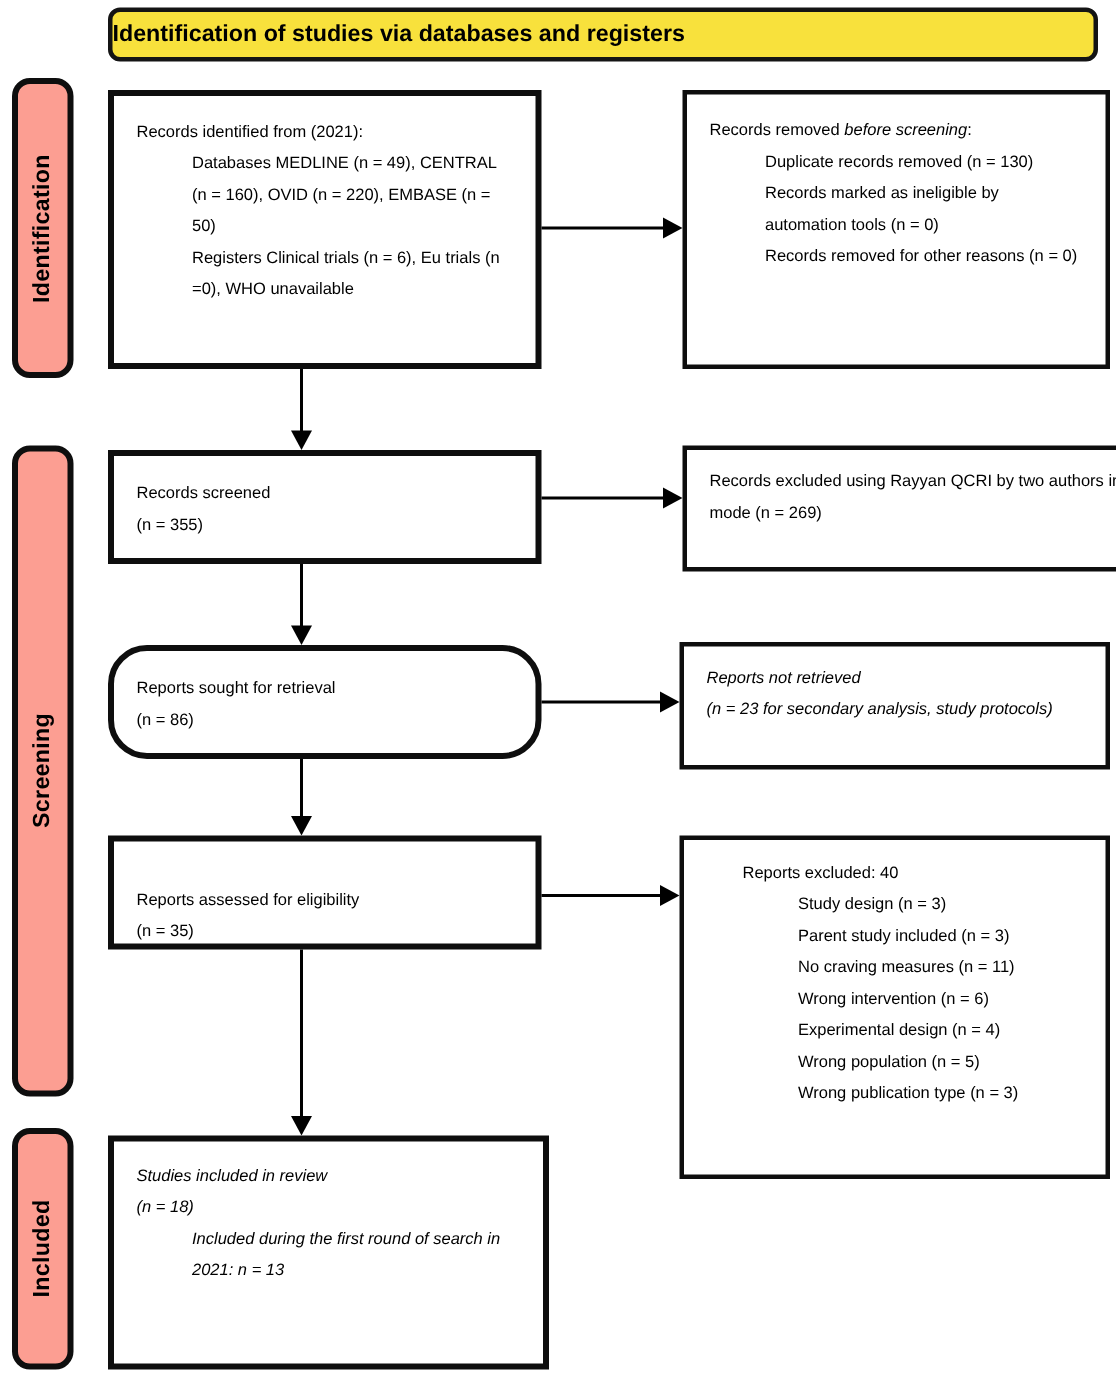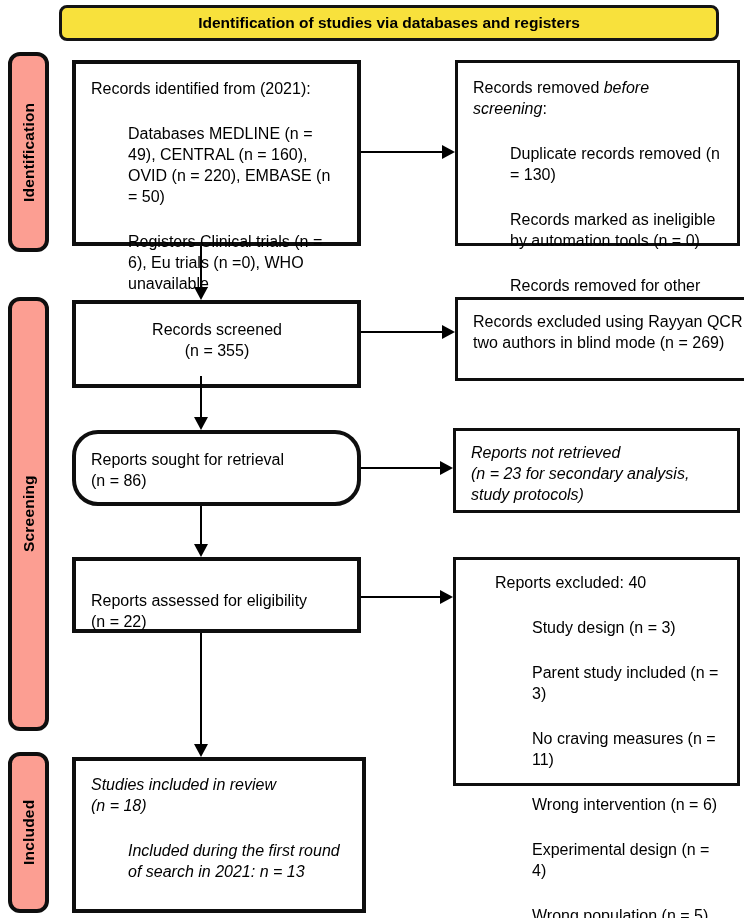--- a/index.html
+++ b/index.html
@@ -7,26 +7,26 @@
     position: relative;
     width: 744px;
     height: 918px;
     background: #ffffff;
     font-family: "Liberation Sans", sans-serif;
     color: #000000;
     overflow: hidden;
   }
   .banner {
     position: absolute;
-    left: 59px; top: 5px;
+    left: 72px; top: 5px;
     width: 660px; height: 36px;
     background: var(--banner_bg, #F8E13C);
     border: 3px solid #141414;
     border-radius: 8px;
-    display: flex; align-items: center; justify-content: center;
+    display: flex; align-items: center; 
     font-weight: bold; font-size: 15.5px;
     box-sizing: border-box;
   }
   .stage {
     position: absolute;
     left: 8px; width: 41px;
     background: var(--stage_bg, #FC9E92);
     border: 4px solid #0e0e0e;
     border-radius: 12px;
     box-sizing: border-box;
@@ -37,30 +37,30 @@
     letter-spacing: 0.2px;
   }
   .stage-identification { top: 52px;  height: 200px; }
   .stage-screening      { top: 297px; height: 434px; }
   .stage-included       { top: 752px; height: 161px; }
   .box {
     position: absolute;
     background: #ffffff;
     border: 3px solid #0e0e0e;
     box-sizing: border-box;
-    font-size: 16px;
+    font-size: 11px;
     line-height: 21px;
     padding: 9px 14px 8px 15px;
   }
   .box.thick { border-width: 4px; }
   .box p { margin: 0; }
-  .box p.indent { margin-left: 37px; margin-top: 24px; }
+  .box p.indent { margin-left: 37px; }
   
   .box-records-identified { left: 72px; top: 60px;  width: 289px; height: 186px; padding-top: 14px; }
-  .box-records-screened   { left: 72px; top: 300px; width: 289px; height: 88px;  padding-top: 15px; text-align: center; }
+  .box-records-screened   { left: 72px; top: 300px; width: 289px; height: 76px;  padding-top: 15px; }
   .box-reports-sought     { left: 72px; top: 430px; width: 289px; height: 76px;  padding-top: 15px; border-radius: 26px; }
   .box-reports-assessed   { left: 72px; top: 557px; width: 289px; height: 76px;  padding-top: 29px; }
   .box-studies-included   { left: 72px; top: 757px; width: 294px; height: 156px; padding-top: 13px; font-style: italic; }
   
   .box-records-removed       { left: 455px; top: 60px;  width: 285px; height: 186px; padding-top: 14px; }
   .box-records-excluded      { left: 455px; top: 297px; width: 340px; height: 84px;  padding-top: 11px; }
   .box-reports-not-retrieved { left: 453px; top: 428px; width: 287px; height: 85px;  padding-top: 11px; font-style: italic; }
   .box-reports-excluded      { left: 453px; top: 557px; width: 287px; height: 229px; padding-top: 12px; padding-left: 39px; }
   
   .varrow { position: absolute; width: 16px; }
@@ -126,21 +126,21 @@
     <p>(n = 355)</p>
   </div>
 
   <div class="box thick box-reports-sought">
     <p>Reports sought for retrieval</p>
     <p>(n = 86)</p>
   </div>
 
   <div class="box thick box-reports-assessed">
     <p>Reports assessed for eligibility</p>
-    <p>(n = 22)</p>
+    <p>(n = 35)</p>
   </div>
 
   <div class="box thick box-studies-included">
     <p>Studies included in review</p>
     <p>(n = 18)</p>
     <p class="indent">Included during the first round of search in 2021: n = 13</p>
   </div>
 
   <div class="box box-records-removed">
     <p><span>Records removed </span><i>before screening</i><span>:</span></p>

